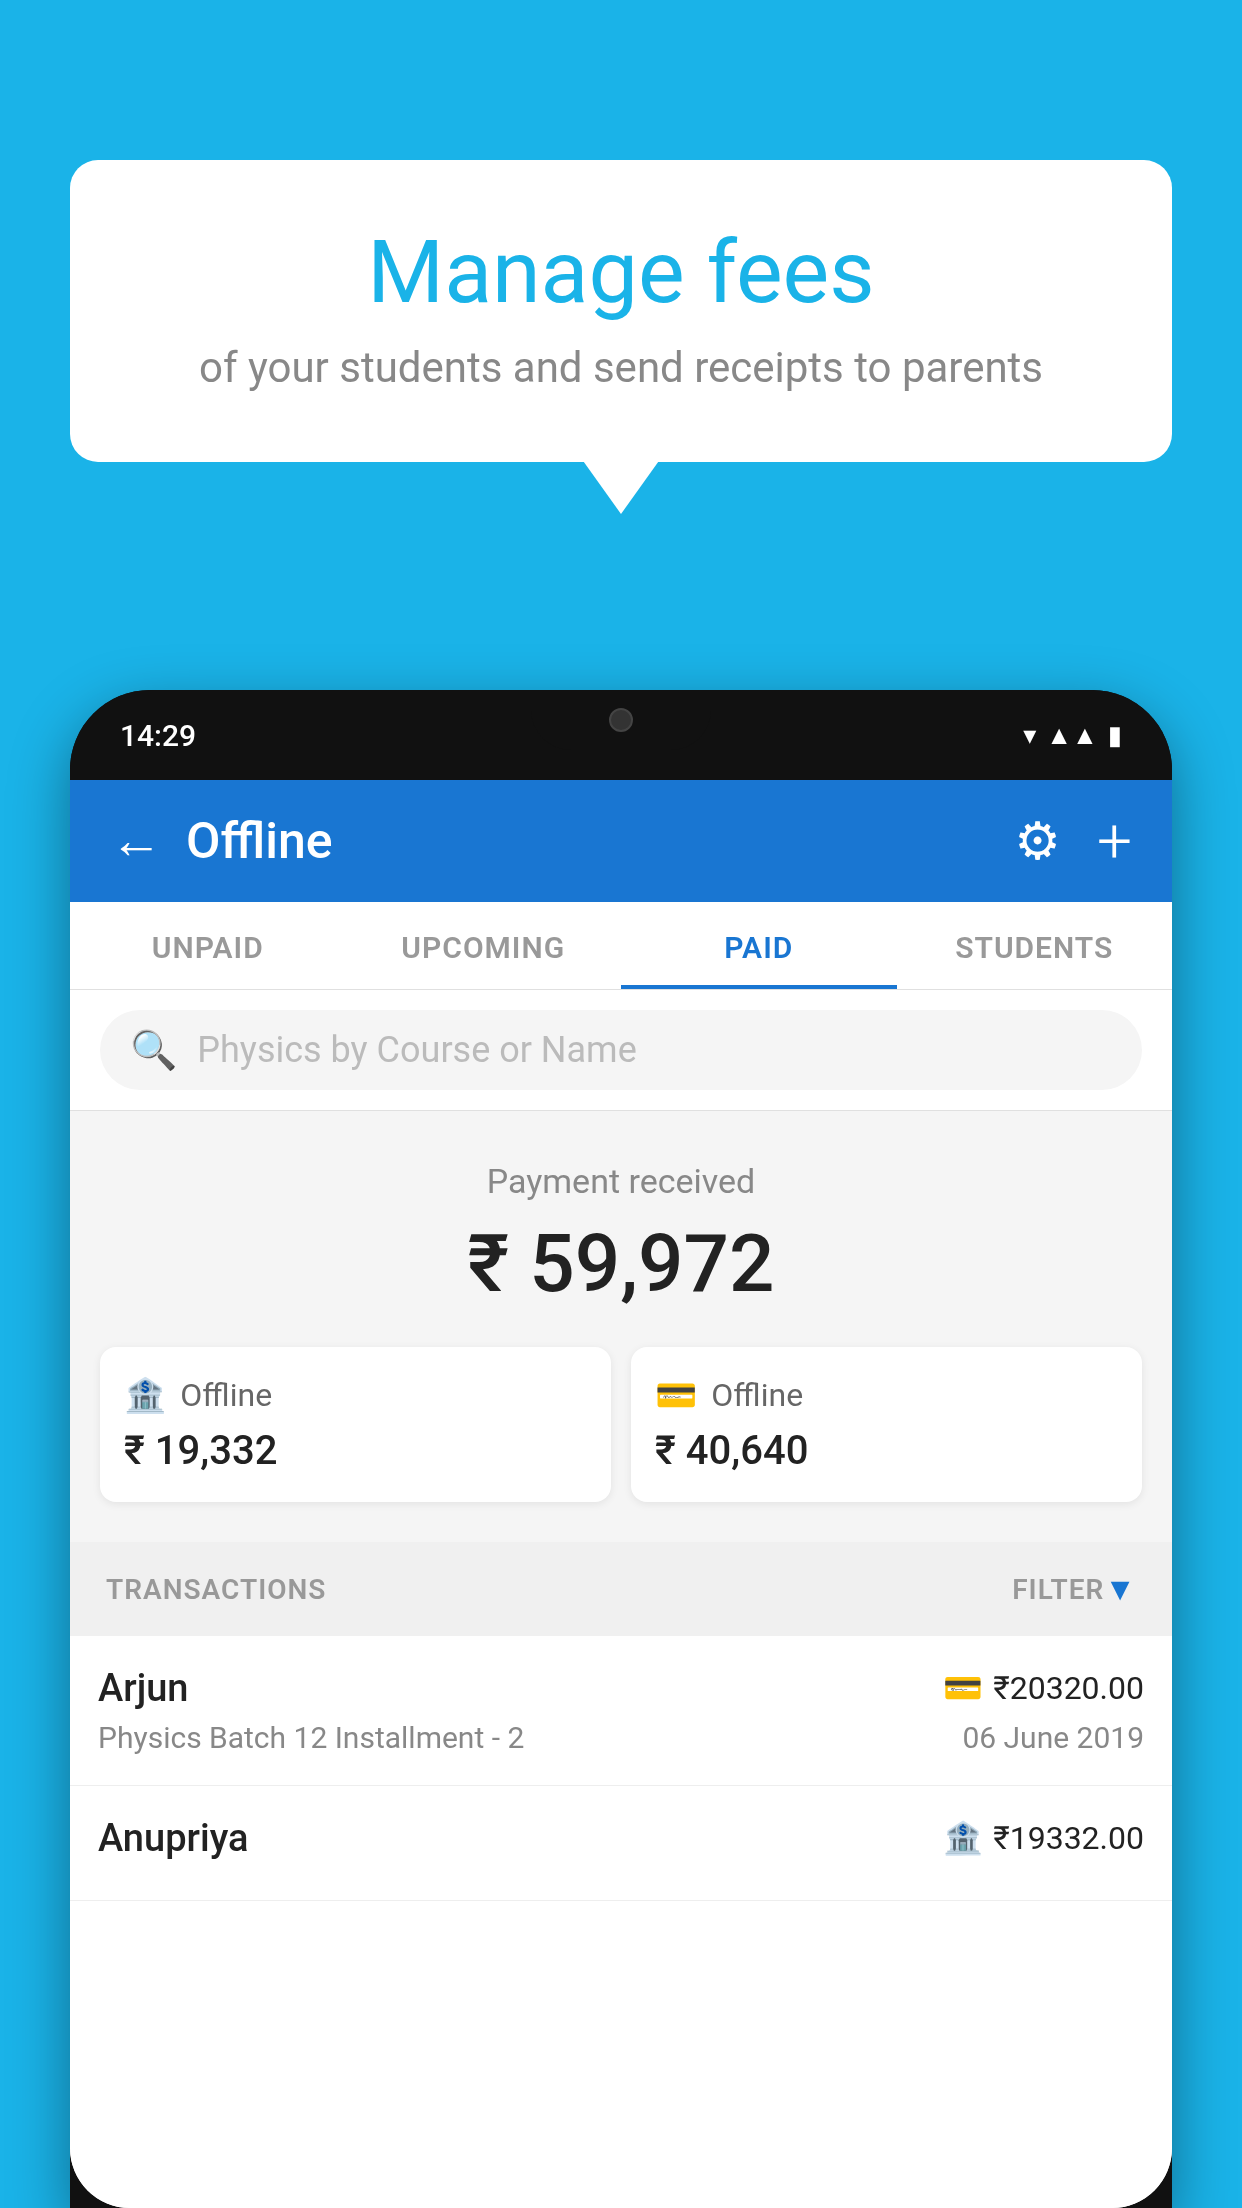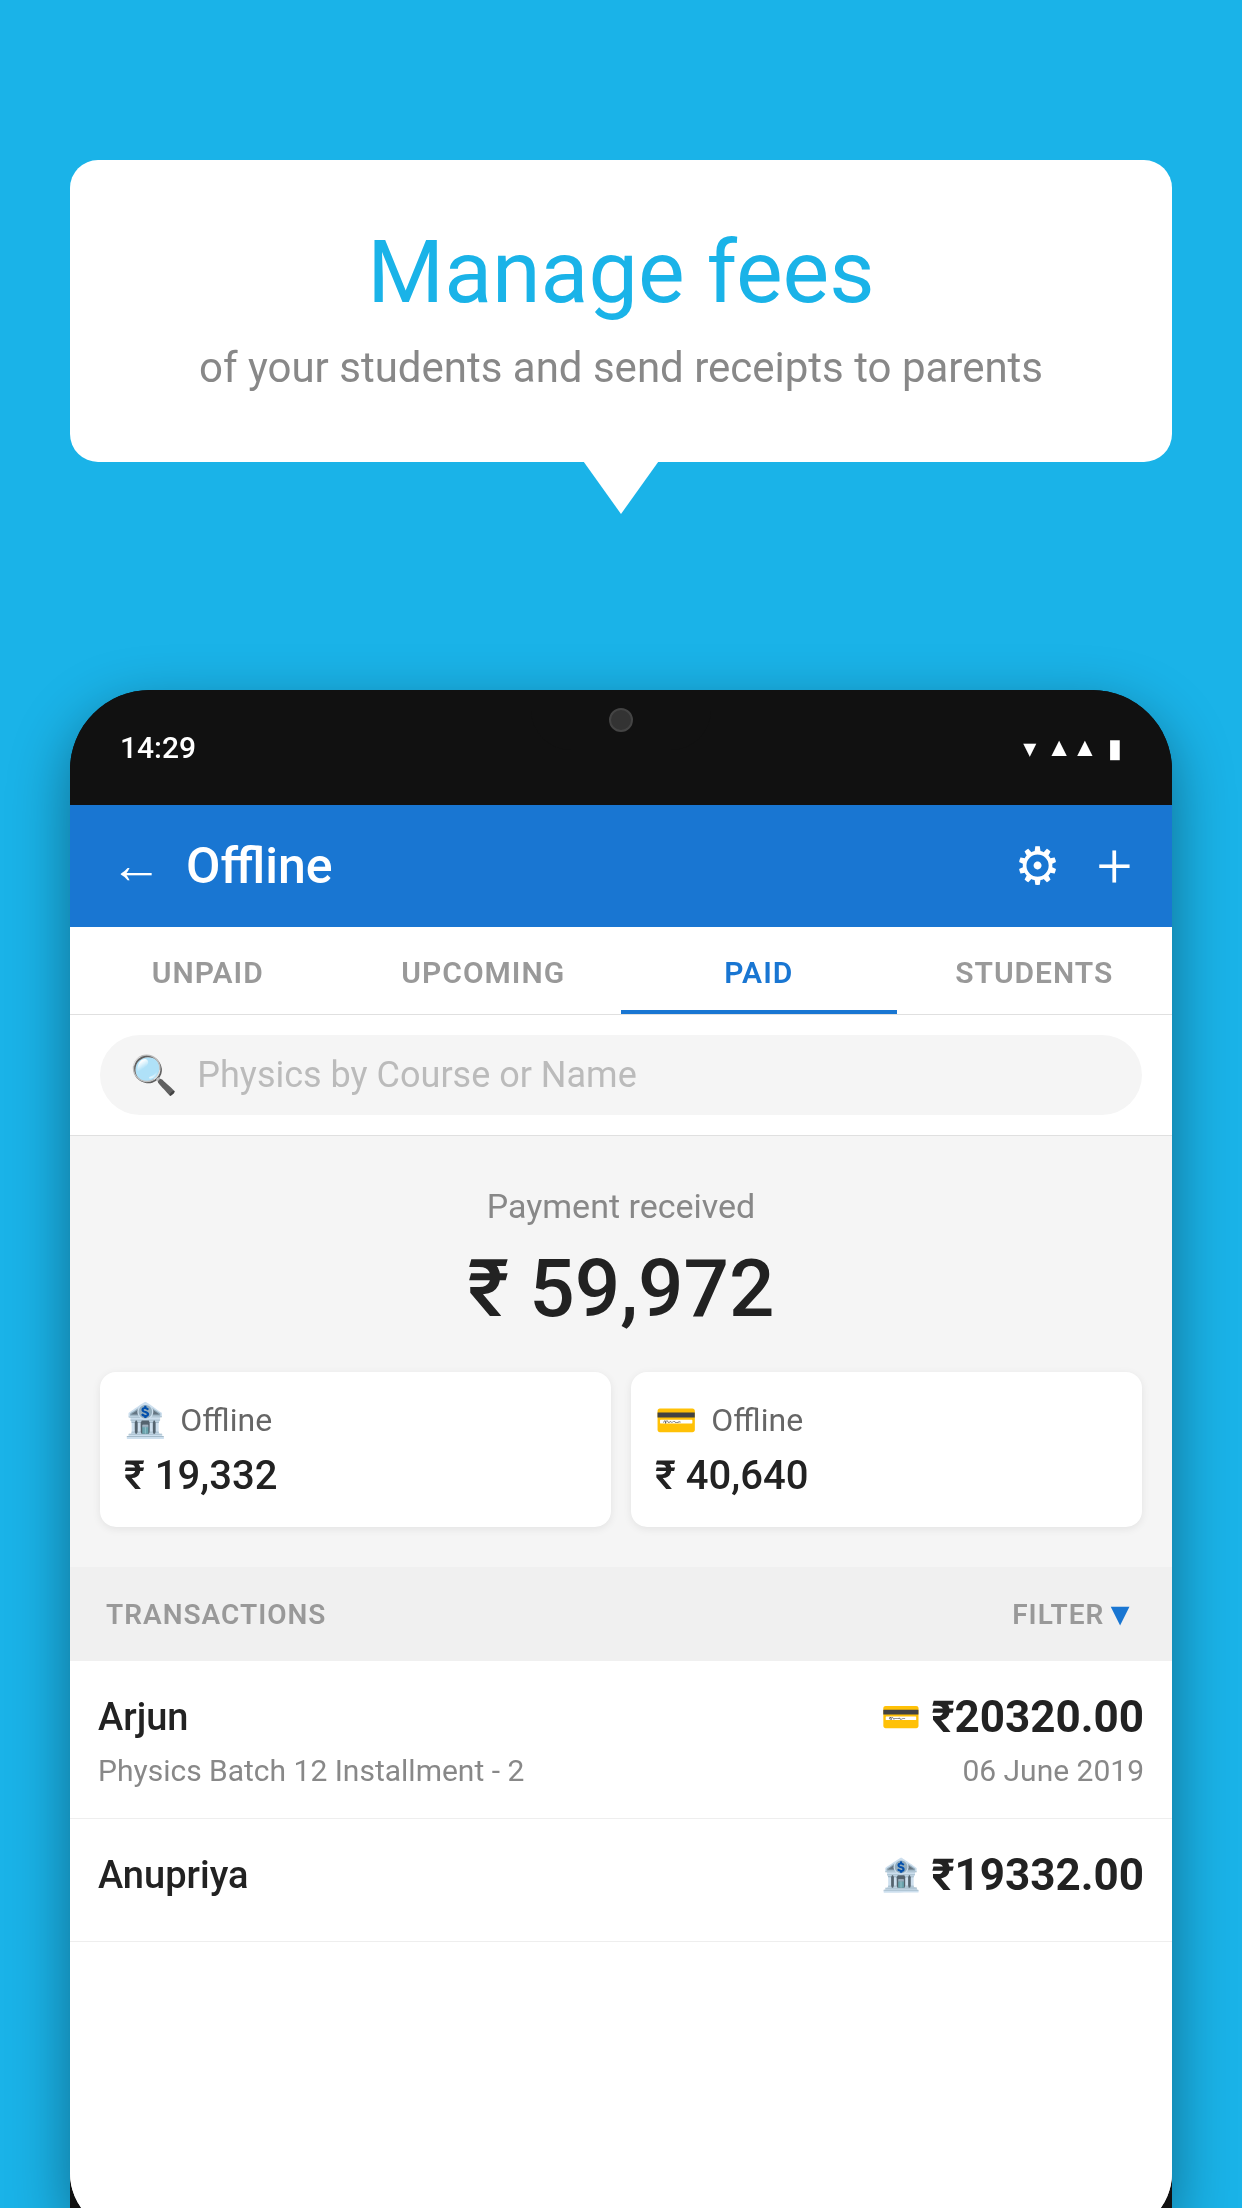--- a/index.html
+++ b/index.html
@@ -59,21 +59,21 @@
       bottom: 0;
       background: #111;
       border-radius: 80px 80px 0 0;
       overflow: hidden;
       box-shadow: 0 20px 60px rgba(0,0,0,0.4);
     }
 
     
     .phone-top-bar {
       background: #111;
-      height: 115px;
+      height: 90px;
       display: flex;
       align-items: center;
       justify-content: space-between;
       padding: 0 50px;
       position: relative;
     }
 
     .phone-notch {
       position: absolute;
       top: 0;
@@ -347,23 +347,23 @@
       align-items: center;
       gap: 10px;
     }
 
     .transaction-amount-icon {
       font-size: 32px;
       color: #666;
     }
 
     .transaction-amount {
-      font-size: 44px;
+      font-size: 32px;
       color: #222;
-      font-weight: 700;
+      font-weight: 400;
     }
 
     .transaction-bottom {
       display: flex;
       justify-content: space-between;
       align-items: center;
     }
 
     .transaction-desc {
       font-size: 30px;

